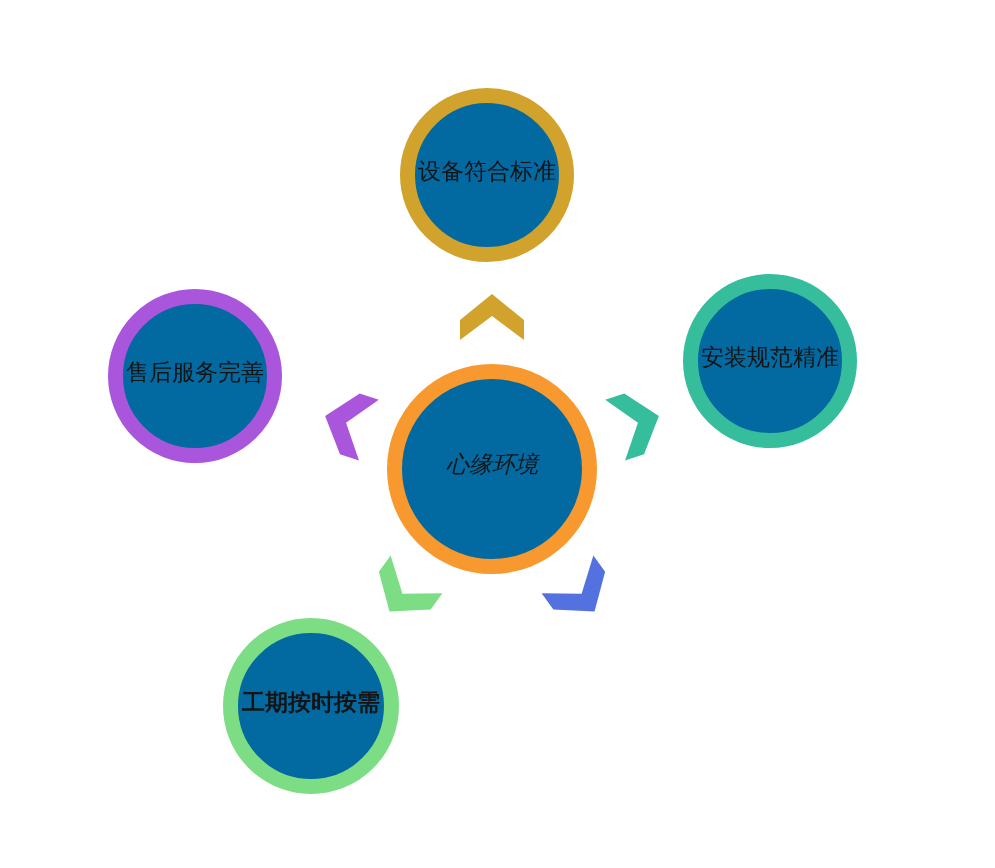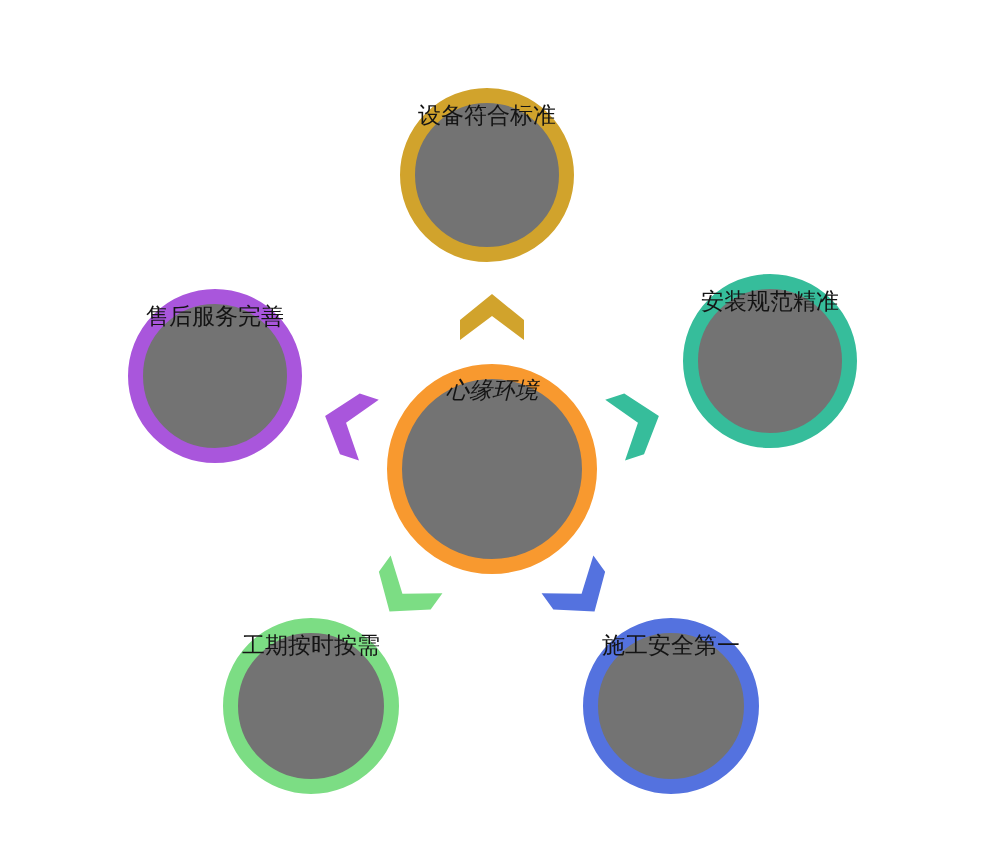--- a/index.html
+++ b/index.html
@@ -13,22 +13,23 @@
     height: 868px;
     background: #ffffff;
     overflow: hidden;
     font-family: "Liberation Serif", "DejaVu Serif", serif;
   }
   .ring {
     position: absolute;
     box-sizing: border-box;
     border-radius: 50%;
     border: 15px solid var(--c, #cccccc);
-    background: #737373;
+    background: #0369a1;
     display: flex;
+    align-items: center;
     justify-content: center;
   }
   .node-label {
     color: #141414;
     font-size: 23px;
     line-height: 33px;
     text-align: center;
     white-space: nowrap;
     transform: translateY(-4px);
   }
@@ -57,29 +58,26 @@
   </div>
 
   <div class="ring" style="left: 400px; top: 88px; width: 174px; height: 174px; --c: #D1A32C;">
     <div class="node-label">设备符合标准</div>
   </div>
 
   <div class="ring" style="left: 683px; top: 274px; width: 174px; height: 174px; --c: #36BD9B;">
     <div class="node-label">安装规范精准</div>
   </div>
 
-  <div class="ring" style="left: 583px; top: 618px; width: 176px; height: 176px; --c: #5472DF;">
-    <div class="node-label">施工安全第一</div>
-  </div>
 
-  <div class="ring" style="left: 223px; top: 618px; width: 176px; height: 176px; --c: #7CDD84;">
+  <div class="ring" style="left: 223px; top: 618px; width: 176px; height: 176px; font-weight: bold; --c: #7CDD84;">
     <div class="node-label">工期按时按需</div>
   </div>
 
-  <div class="ring" style="left: 128px; top: 289px; width: 174px; height: 174px; --c: #A956DC;">
+  <div class="ring" style="left: 108px; top: 289px; width: 174px; height: 174px; --c: #A956DC;">
     <div class="node-label">售后服务完善</div>
   </div>
 
   <svg class="arrow" viewBox="0 0 64 46" style="left: 460px; top: 294px; transform: rotate(0deg); --c: #D1A32C;">
     <polygon points="32,0 64,26 64,46 32,22 0,46 0,26"></polygon>
   </svg>
 
   <svg class="arrow" viewBox="0 0 64 46" style="left: 605px; top: 400px; transform: rotate(72deg); --c: #36BD9B;">
     <polygon points="32,0 64,26 64,46 32,22 0,46 0,26"></polygon>
   </svg>

